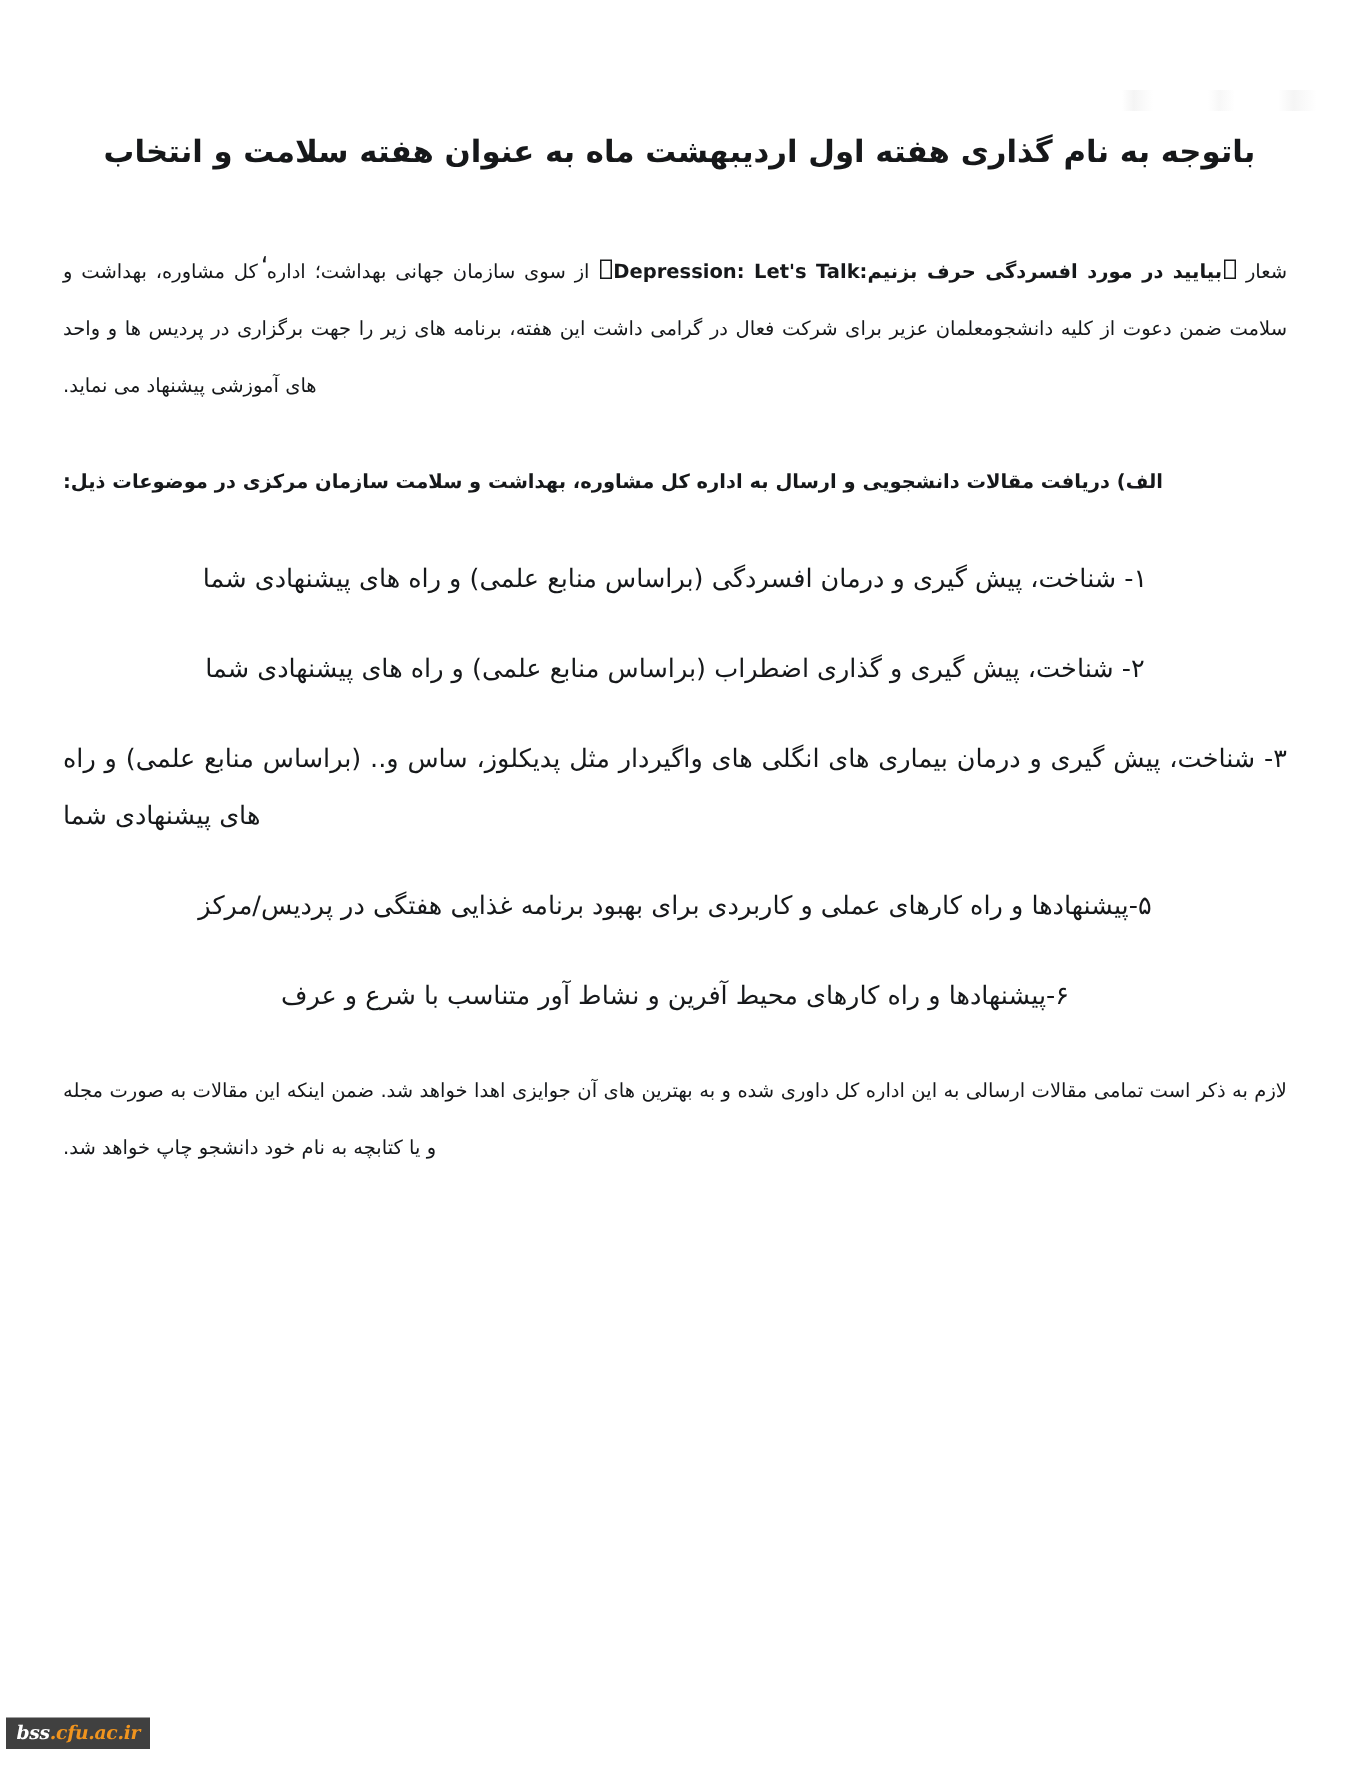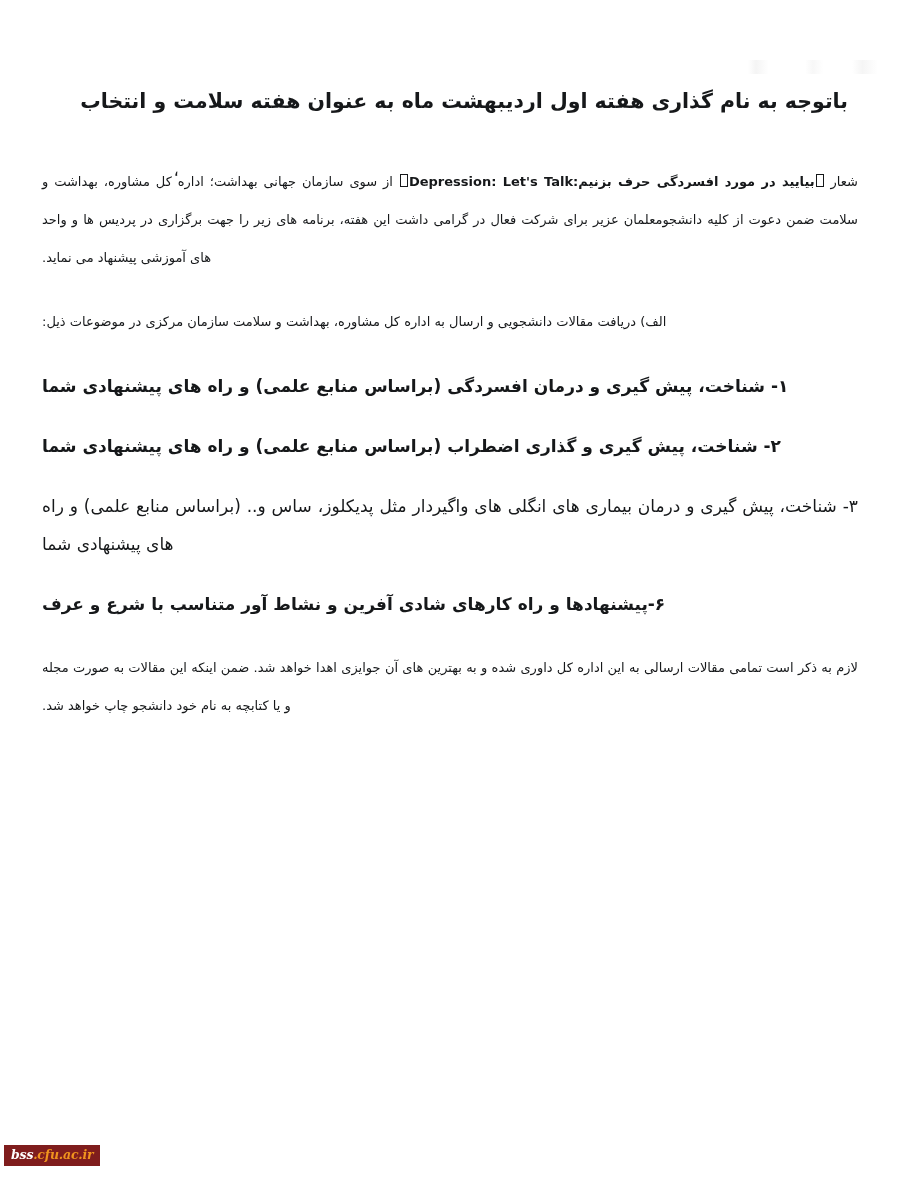--- a/index.html
+++ b/index.html
@@ -59,40 +59,42 @@
     top: 86px;
     right: 40px;
     left: 40px;
     width: 820px;
   }
 
   .doc-title {
     font-size: 20.5px;
     font-weight: bold;
     line-height: 1.5;
+    text-align: center;
     padding: 0 12px 0 18px;
     margin: 0 0 46px 0;
     letter-spacing: 0;
   }
 
   .para {
     font-size: 13px;
     line-height: 38px;
     text-align: justify;
     text-align-last: left;
     margin: 0 0 22px 0;
     padding: 0 2px 0 2px;
   }
 
   .para.lead {
     margin-bottom: 26px;
   }
 
   .para.section-intro {
     margin-bottom: 26px;
+    font-weight: bold;
   }
 
   .para.closing {
     margin-top: 26px;
     margin-bottom: 0;
   }
 
   
   .slogan {
     font-weight: bold;
@@ -126,36 +128,35 @@
 
   .list-item {
     font-size: 17px;
     line-height: 38px;
     margin: 0 0 22px 0;
     padding: 0 2px 0 2px;
   }
 
   
   .list-item.centered {
-    text-align: left;
-    font-weight: bold;
+    text-align: center;
   }
 
   
   .list-item.wrapped {
     text-align: justify;
     text-align-last: left;
   }
 
   
   .watermark {
     position: absolute;
     left: 4px;
     bottom: 12px;
-    background: #7f1d1d;
+    background: #404040;
     padding: 3px 7px 4px 7px;
     direction: ltr;
     font-size: 12.5px;
     font-weight: bold;
     font-style: italic;
     font-family: "DejaVu Serif", "Liberation Serif", serif;
     line-height: 1.1;
     white-space: nowrap;
     letter-spacing: -0.2px;
   }
@@ -190,23 +191,26 @@
 
       <li class="list-item centered">
         <span>۲-</span><span> شناخت، پیش گیری و گذاری اضطراب (براساس منابع علمی) و راه های پیشنهادی شما</span>
       </li>
 
       <li class="list-item wrapped">
         <span>۳-</span><span> شناخت، پیش گیری و درمان بیماری های انگلی های واگیردار مثل پدیکلوز، ساس و.. (براساس منابع علمی) و راه های پیشنهادی شما</span>
       </li>
 
 
-
-      <li class="list-item centered">
-        <span>۶-</span><span>پیشنهادها و راه کارهای شادی آفرین و نشاط آور متناسب با شرع و عرف</span>
+      <li class="list-item centered">
+        <span>۵-</span><span>پیشنهادها و راه کارهای عملی و کاربردی برای بهبود برنامه غذایی هفتگی در پردیس/مرکز</span>
+      </li>
+
+      <li class="list-item centered">
+        <span>۶-</span><span>پیشنهادها و راه کارهای محیط آفرین و نشاط آور متناسب با شرع و عرف</span>
       </li>
 
 
     </ul>
 
     <p class="para closing">لازم به ذکر است تمامی مقالات ارسالی به این اداره کل داوری شده و به بهترین های آن جوایزی اهدا خواهد شد. ضمن اینکه این مقالات به صورت مجله و یا کتابچه به نام خود دانشجو چاپ خواهد شد.</p>
 
   </div>
 
   <div class="watermark">

